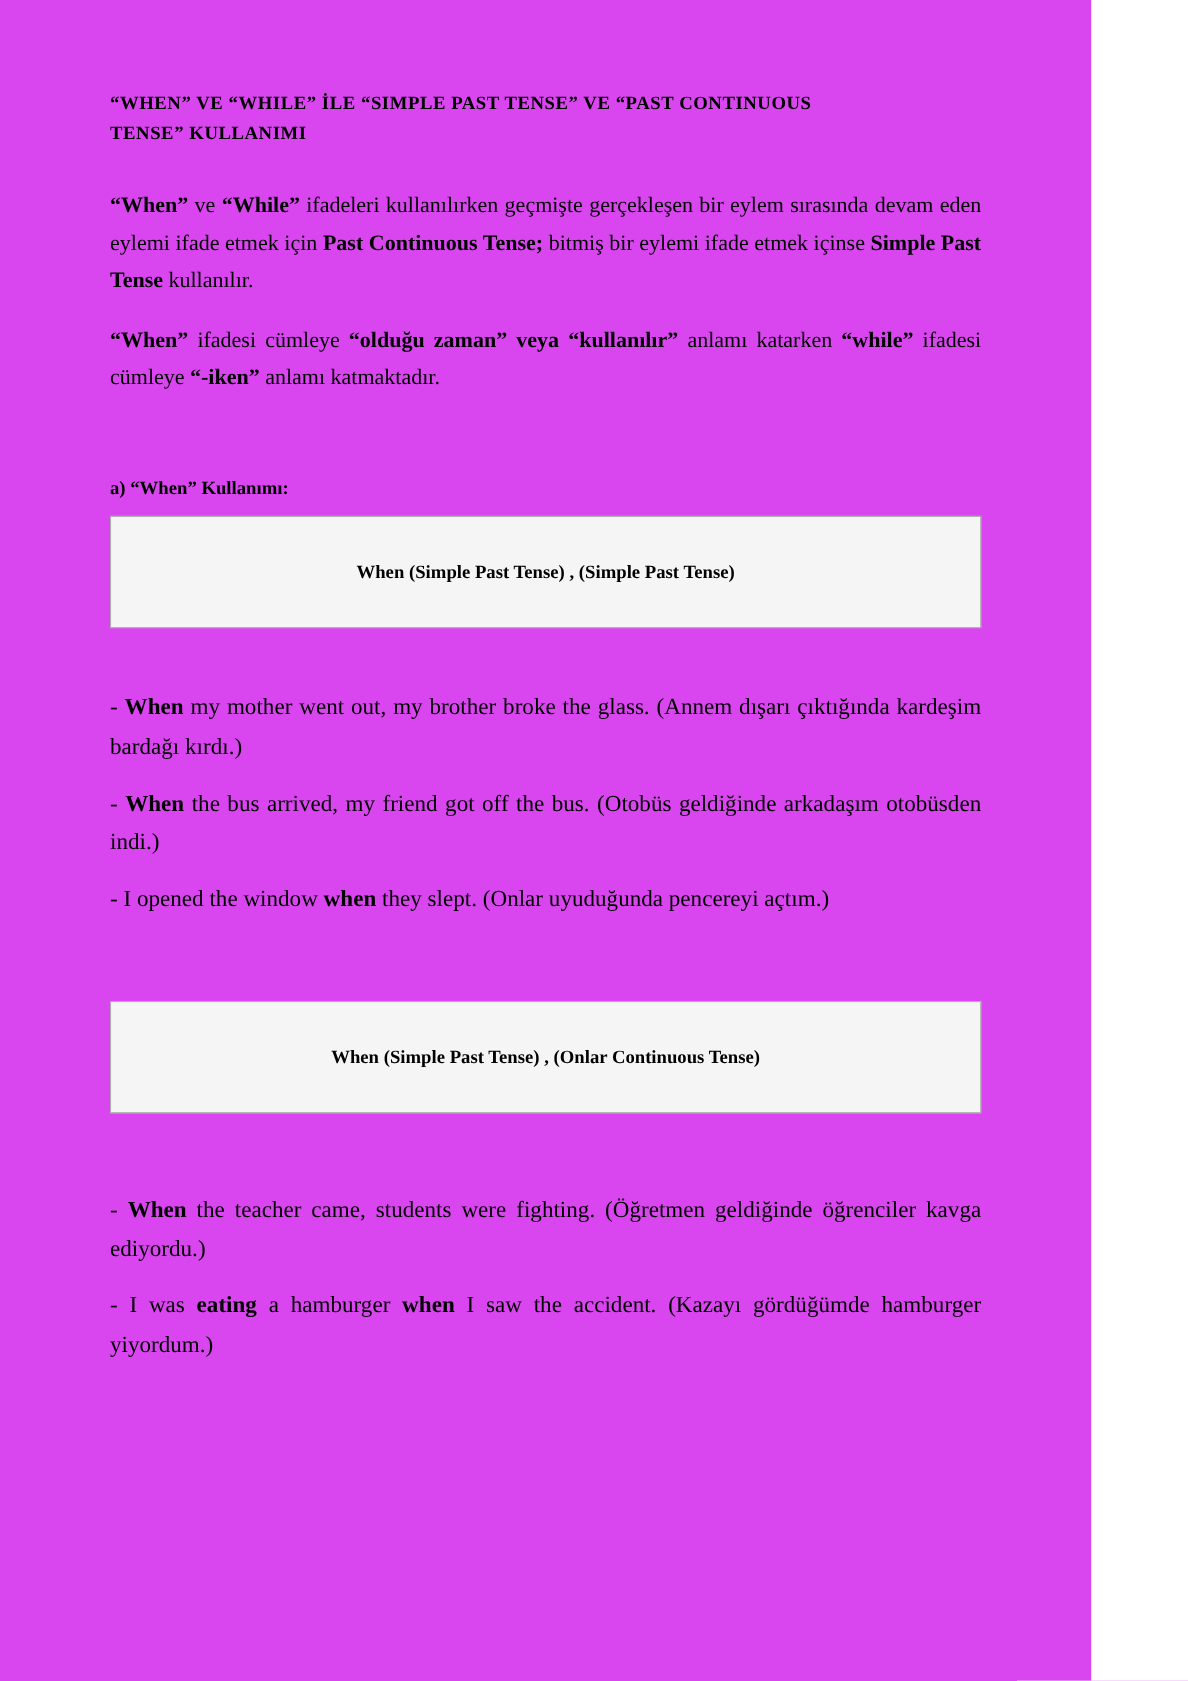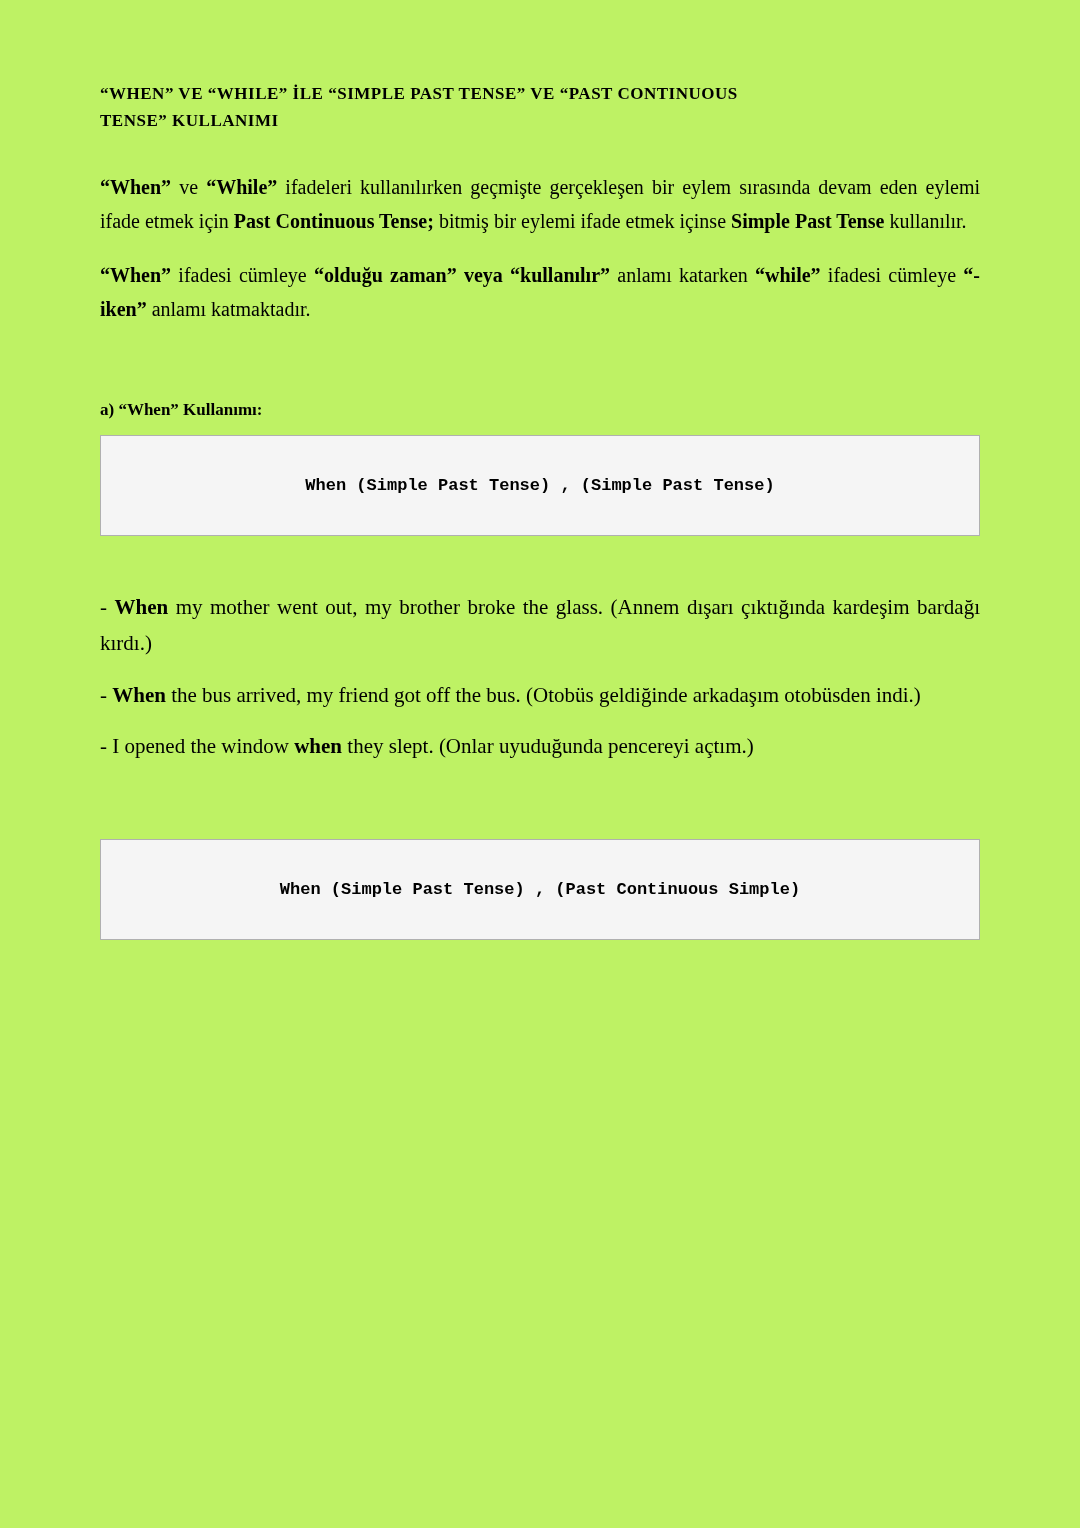--- a/index.html
+++ b/index.html
@@ -11,23 +11,23 @@
     body {
       background: #ffffff;
       font-family: 'Times New Roman', Times, serif;
       font-size: 17px;
       color: #000000;
       width: 1080px;
       min-height: 1528px;
     }
 
     .page {
-      width: 1080px;
+      width: 992px;
       min-height: 1528px;
-      background: #bef264;
+      background: #d946ef;
       padding: 80px 100px 80px 100px;
     }
 
     .main-title {
       font-weight: bold;
       font-size: 17px;
       line-height: 1.6;
       margin-bottom: 36px;
       letter-spacing: 0.03em;
     }
@@ -46,21 +46,20 @@
       margin-bottom: 15px;
     }
 
     .formula-box {
       border: 1px solid #b0b0b0;
       background: #f5f5f5;
       padding: 40px 20px;
       text-align: center;
       margin-bottom: 30px;
       margin-top: 10px;
-      font-family: Liberation Mono, monospace;
     }
 
     .formula-text {
       font-weight: bold;
       font-size: 17px;
     }
 
     .example-block {
       margin-bottom: 24px;
     }
@@ -116,21 +115,27 @@
       - <strong>When</strong> the bus arrived, my friend got off the bus. (Otobüs geldiğinde arkadaşım otobüsden indi.)
     </p>
     <p class="example-line">
       - I opened the window <strong>when</strong> they slept. (Onlar uyuduğunda pencereyi açtım.)
     </p>
   </div>
 
   <div class="spacer-lg"></div>
 
   <div class="formula-box">
-    <span class="formula-text">When (Simple Past Tense) , (Past Continuous Simple)</span>
+    <span class="formula-text">When (Simple Past Tense) , (Onlar Continuous Tense)</span>
   </div>
 
   <div class="spacer-lg"></div>
 
   <div class="example-block">
+    <p class="example-line">
+      - <strong>When</strong> the teacher came, students were fighting. (Öğretmen geldiğinde öğrenciler kavga ediyordu.)
+    </p>
+    <p class="example-line">
+      - I was <strong>eating</strong> a hamburger <strong>when</strong> I saw the accident. (Kazayı gördüğümde hamburger yiyordum.)
+    </p>
   </div>
 
 </div>
 
 </body></html>

